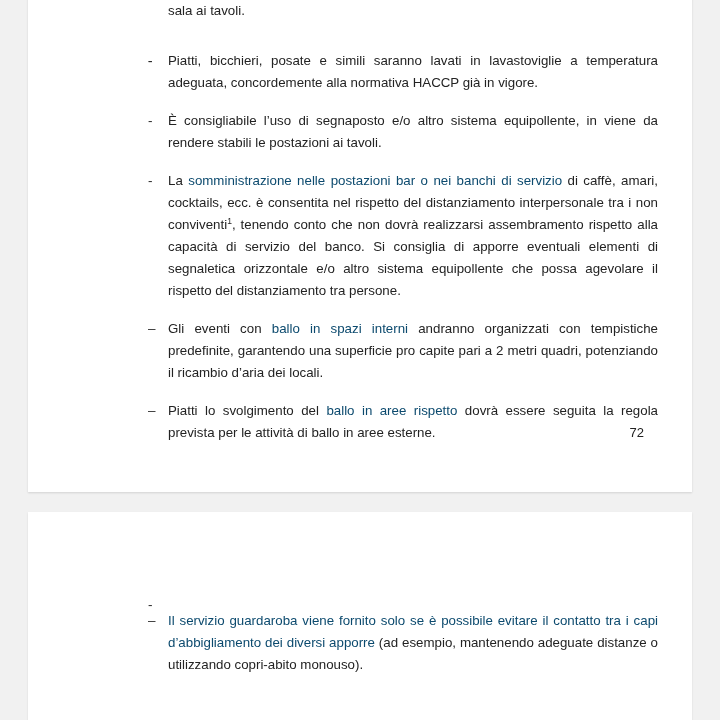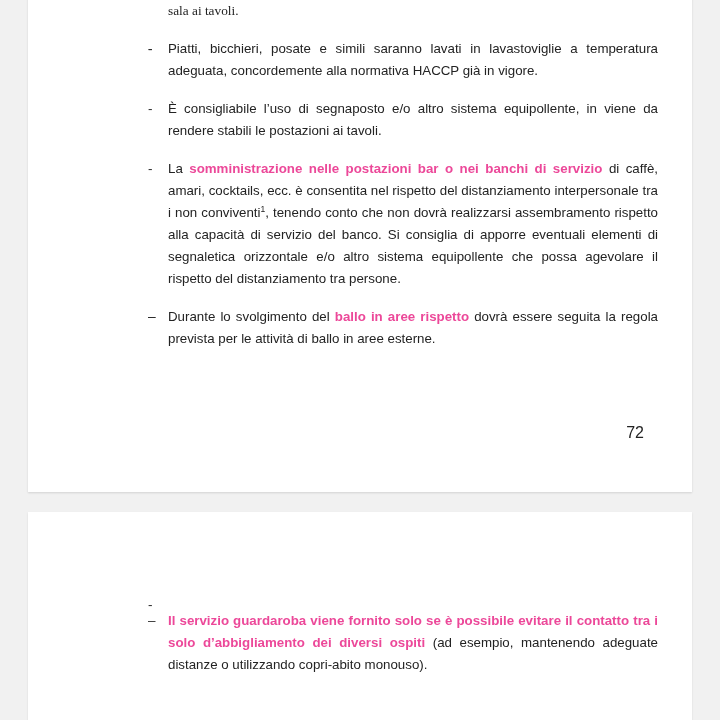--- a/index.html
+++ b/index.html
@@ -75,40 +75,39 @@
     margin: 0;
     font-size: 13.3px;
     line-height: 22px;
     color: #232323;
     text-align: justify;
     text-justify: inter-word;
     hyphens: none;
   }
   .ptext.nojust { text-align: left; }
 
-  .ptext b { font-weight: bold; color: #ec4899; margin-top: 29px; }
+  .ptext b { font-weight: normal; color: #0c4a6e; margin-top: 29px; }
   .ptext sup {
     font-size: 8.5px;
     vertical-align: super;
     line-height: 0;
   }
 
   
   .continuation {
     position: relative;
     padding-left: 140px;
     padding-right: 37px;
-    margin-bottom: 16px;
-    font-family: Liberation Serif, serif;
+    margin-bottom: 28px;
   }
 
   .page-number {
     position: absolute;
     right: 48px;
-    font-size: 16px;
+    font-size: 13px;
     line-height: 18px;
     color: #222;
   }
   #page-1 .page-number { top: 432px; }
 </style>
 </head>
 <body>
 
 <div id="viewer">
 
@@ -133,40 +132,41 @@
         <p class="ptext"><span>È consigliabile l’uso di segnaposto e/o altro sistema equipollente, in viene da rendere stabili le postazioni ai tavoli.</span></p>
       </div>
 
       <div class="block">
         <span class="bullet">-</span>
         <p class="ptext"><span>La </span><b>somministrazione nelle postazioni bar o nei banchi di servizio</b><span> di caffè, amari, cocktails, ecc. è consentita nel rispetto del distanziamento interpersonale tra i non conviventi</span><sup>1</sup><span>, tenendo conto che non dovrà realizzarsi assembramento rispetto alla capacità di servizio del banco. Si consiglia di apporre eventuali elementi di segnaletica orizzontale e/o altro sistema equipollente che possa agevolare il rispetto del distanziamento tra persone.</span></p>
       </div>
 
       <div class="block">
         <span class="bullet">–</span>
+        <p class="ptext"><span>Gli eventi con </span><b>ballo in spazi interni</b><span> andranno organizzati con tempistiche predefinite, garantendo una superficie pro capite pari a 2 metri quadri, potenziando il ricambio d’aria dei locali.</span></p>
       </div>
 
       <div class="block">
         <span class="bullet">–</span>
-        <p class="ptext"><span>Durante lo svolgimento del </span><b>ballo in aree rispetto</b><span> dovrà essere seguita la regola prevista per le attività di ballo in aree esterne.</span></p>
+        <p class="ptext"><span>Piatti lo svolgimento del </span><b>ballo in aree rispetto</b><span> dovrà essere seguita la regola prevista per le attività di ballo in aree esterne.</span></p>
       </div>
 
     </div>
 
     <div class="page-number">72</div>
   </div>
 
   <div class="page" id="page-2">
     <div class="page-body">
 
       <div class="block">
         <span class="bullet">-</span>
       </div>
 
       <div class="block">
         <span class="bullet">–</span>
-        <p class="ptext"><b>Il servizio guardaroba viene fornito solo se è possibile evitare il contatto tra i solo d’abbigliamento dei diversi ospiti</b><span> (ad esempio, mantenendo adeguate distanze o utilizzando copri-abito monouso).</span></p>
+        <p class="ptext"><b>Il servizio guardaroba viene fornito solo se è possibile evitare il contatto tra i capi d’abbigliamento dei diversi apporre</b><span> (ad esempio, mantenendo adeguate distanze o utilizzando copri-abito monouso).</span></p>
       </div>
 
     </div>
   </div>
 
 </div>
 
 </body></html>

